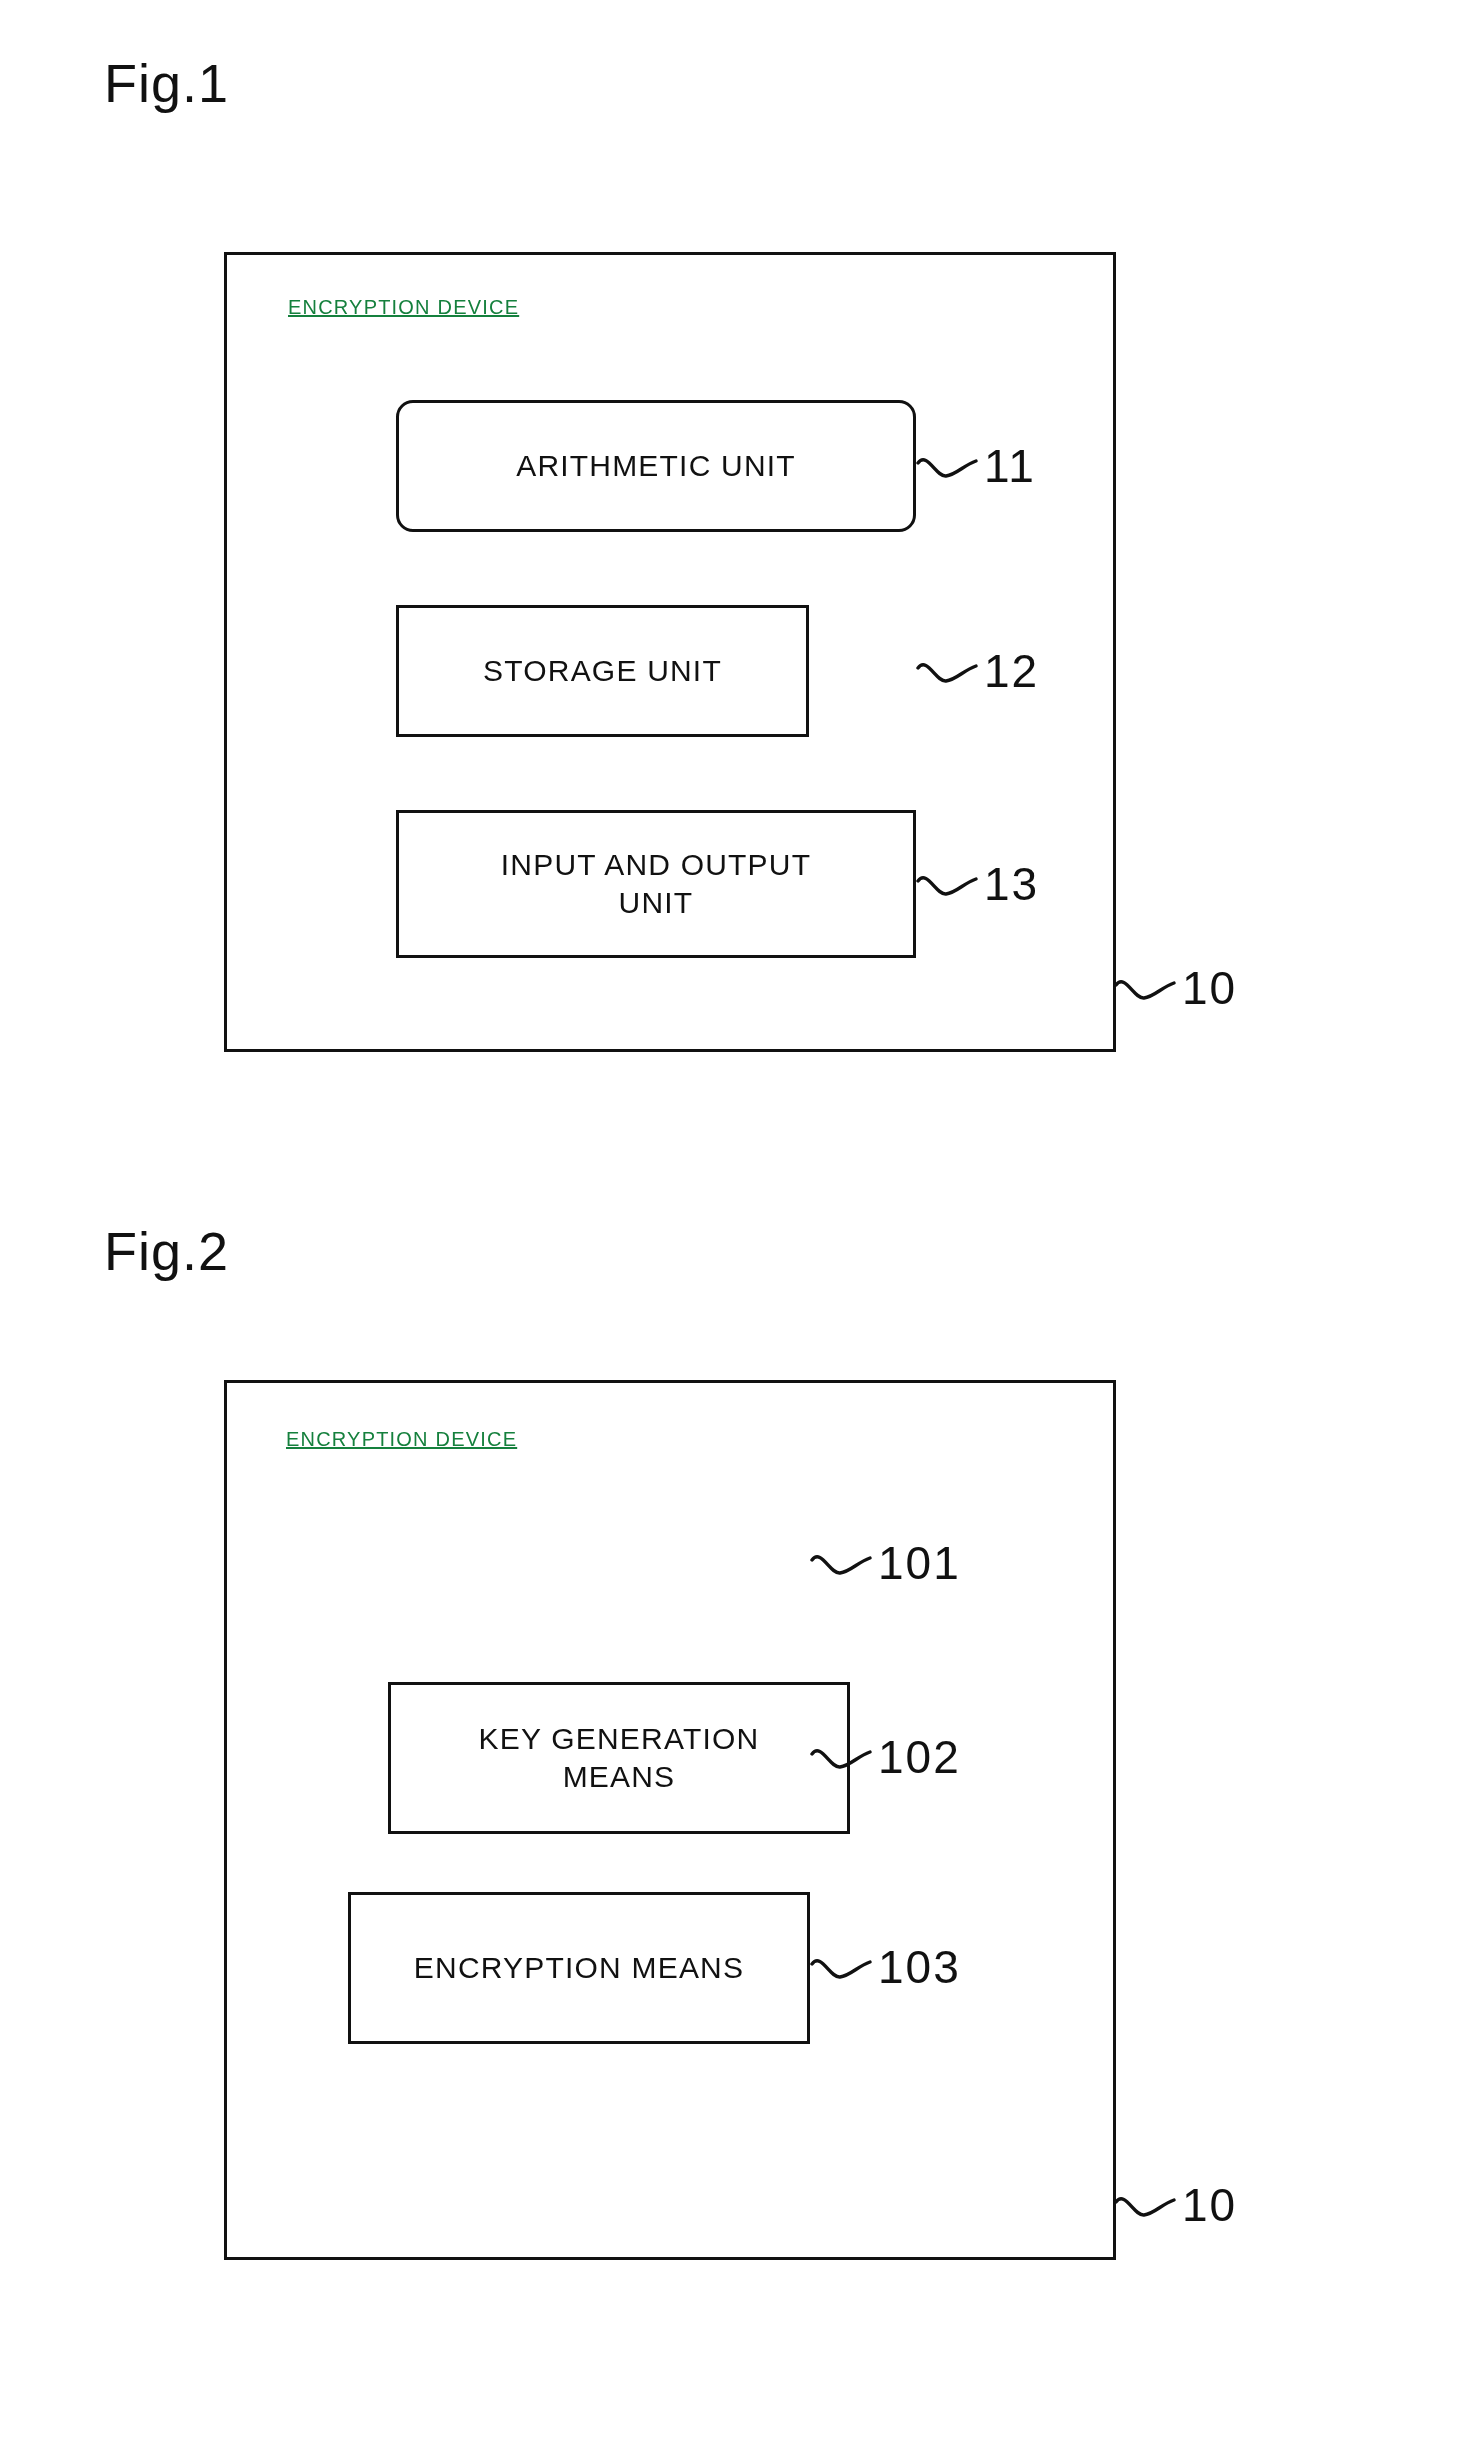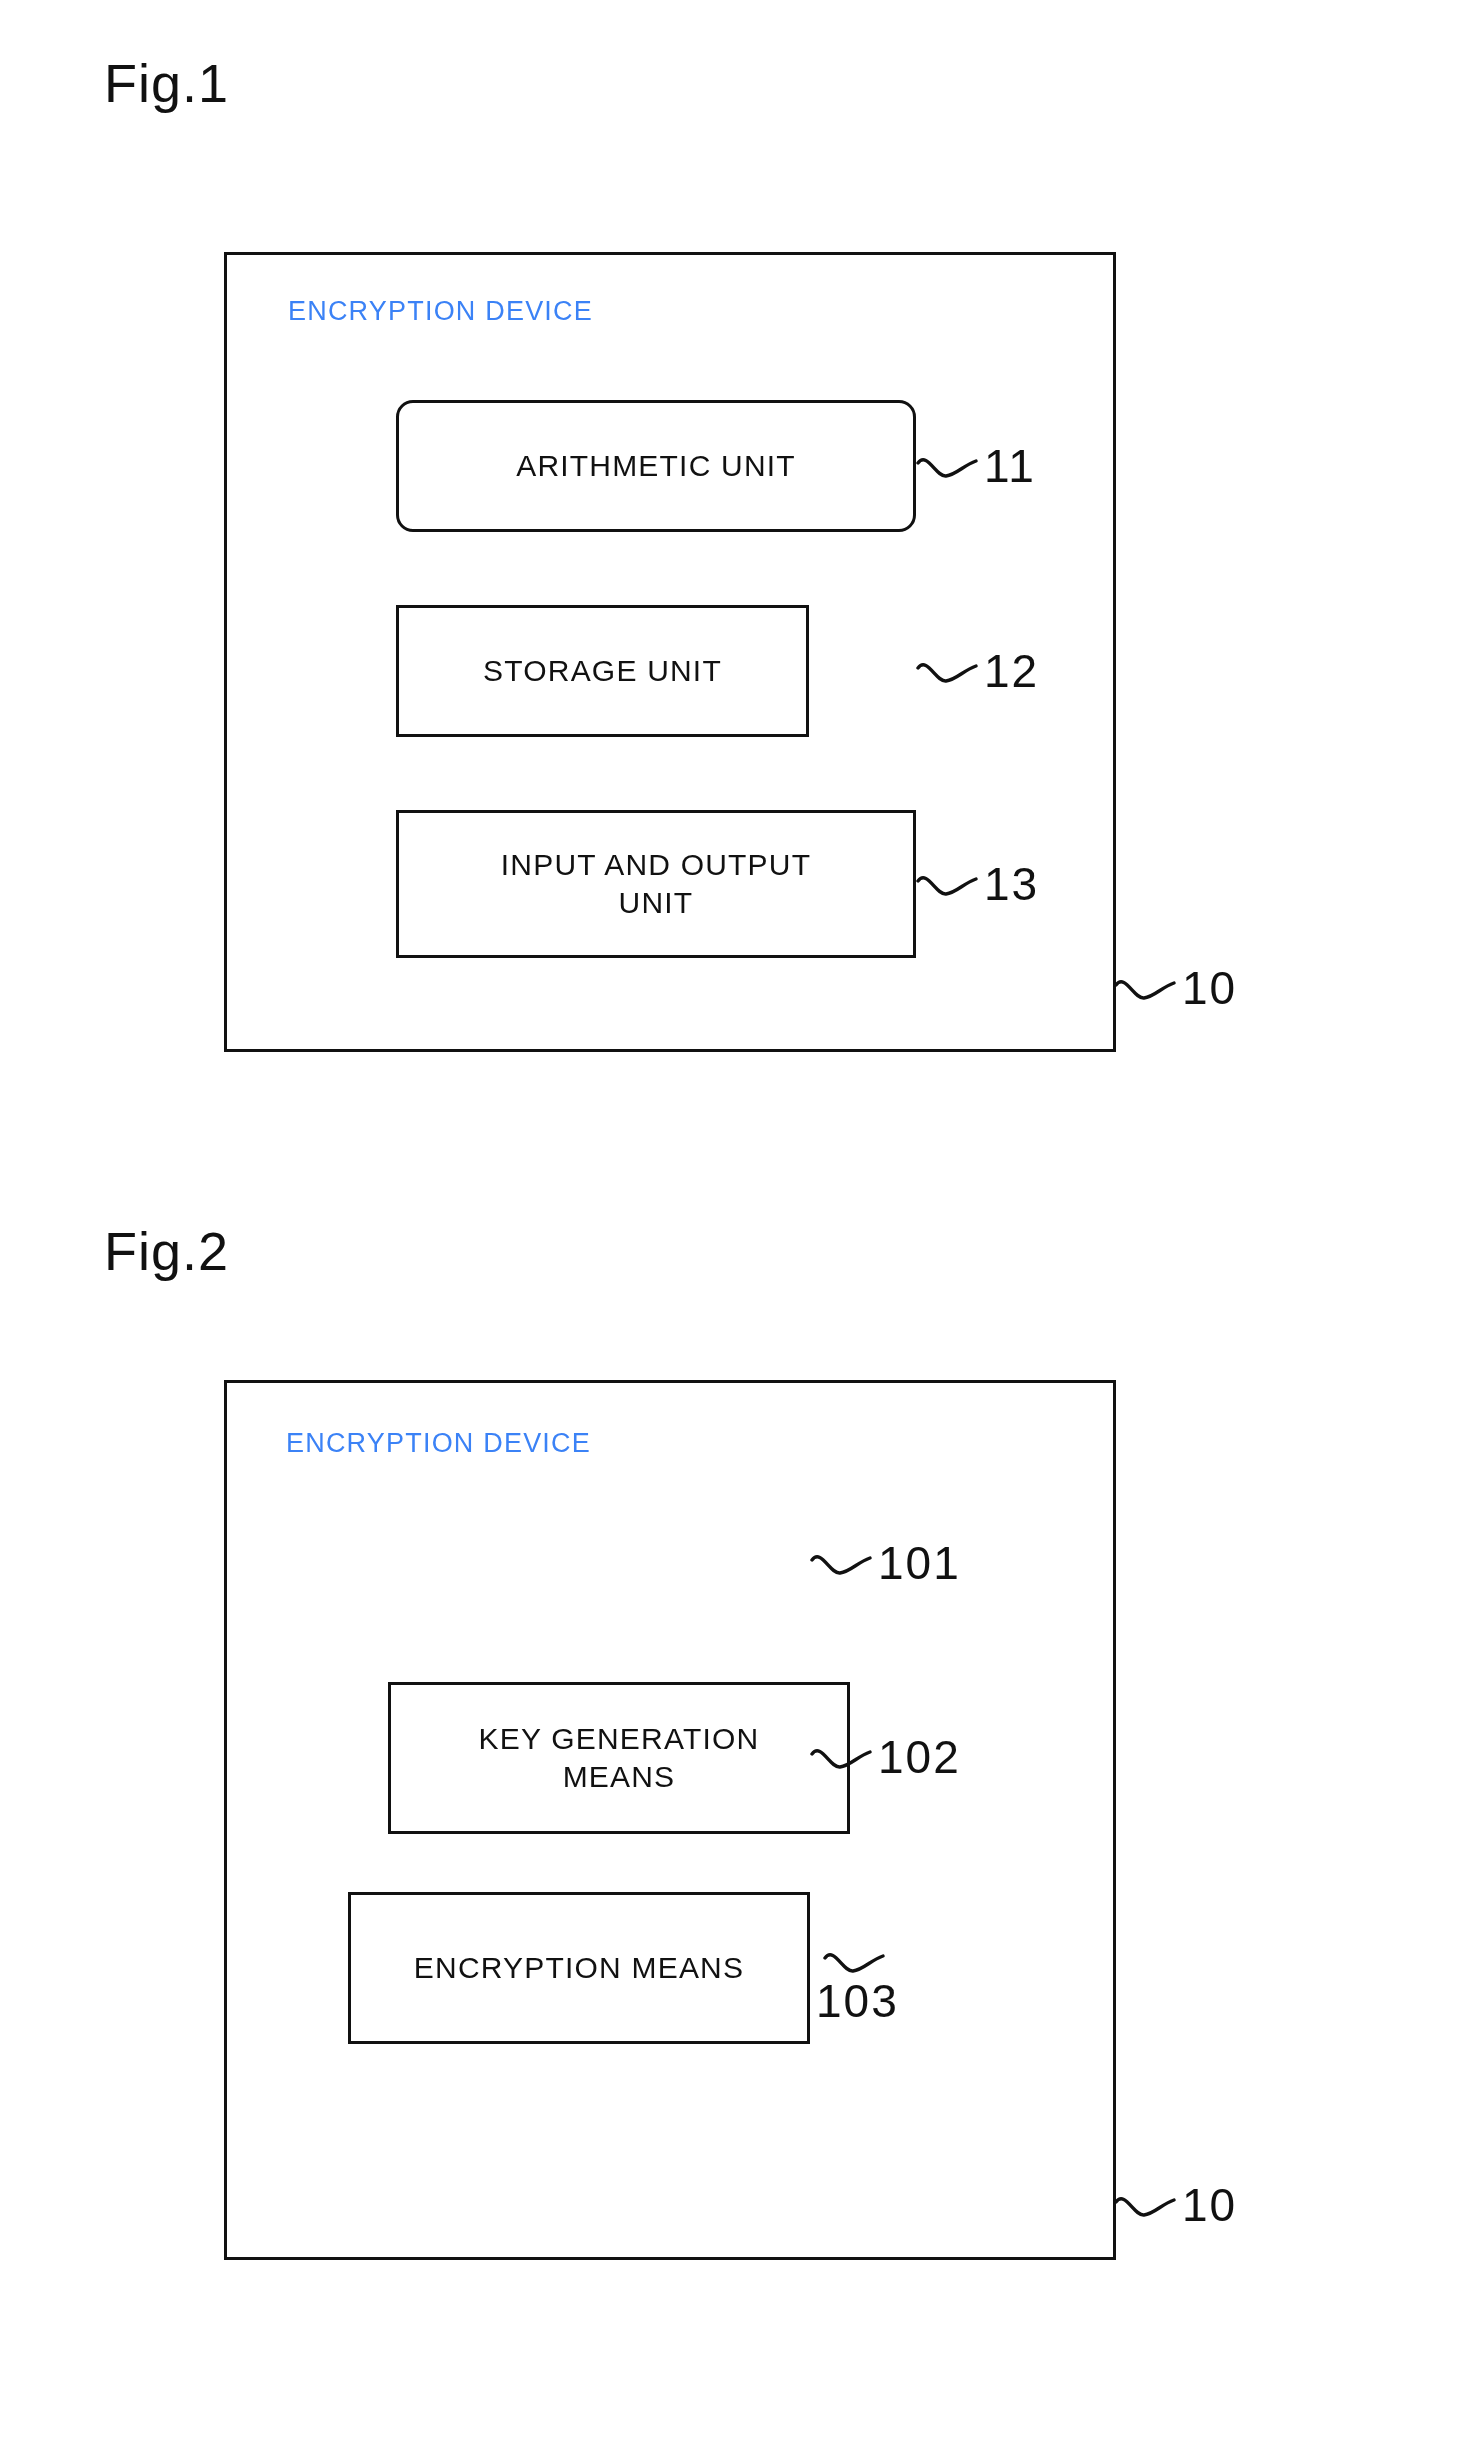--- a/index.html
+++ b/index.html
@@ -34,24 +34,25 @@
   
   .outer-box {
     position: absolute;
     border: 3px solid #111111;
     background: #ffffff;
     box-sizing: border-box;
   }
 
   .outer-title {
     position: absolute;
-    font-size: 27px;
+    font-size: 20px;
     letter-spacing: 1.2px;
-    color: #3b82f6;
+    color: #15803d;
     white-space: nowrap;
+    text-decoration: underline;
   }
 
   
   .inner-box {
     position: absolute;
     border: 3px solid #111111;
     background: #ffffff;
     box-sizing: border-box;
     display: flex;
     align-items: center;
@@ -163,21 +164,21 @@
   <div class="ref" style="left:810px; top:594px;">
     <svg class="tilde" viewBox="0 0 62 34" aria-hidden="true">
       <path d="M2 14 C 11 2, 20 28, 30 27 C 40 26, 48 16, 60 12" fill="none" stroke="#111111" stroke-width="3.4" stroke-linecap="round"></path>
     </svg>
     <span class="ref-num">102</span>
   </div>
 
   <div class="inner-box" style="left:348px; top:752px; width:462px; height:152px;align-items:center;">
     <span class="inner-label">ENCRYPTION MEANS</span>
   </div>
-  <div class="ref" style="left:810px; top:804px;flex-direction:column;">
+  <div class="ref" style="left:810px; top:804px;">
     <svg class="tilde" viewBox="0 0 62 34" aria-hidden="true">
       <path d="M2 14 C 11 2, 20 28, 30 27 C 40 26, 48 16, 60 12" fill="none" stroke="#111111" stroke-width="3.4" stroke-linecap="round"></path>
     </svg>
     <span class="ref-num">103</span>
   </div>
 
   <div class="ref" style="left:1114px; top:1042px;">
     <svg class="tilde" viewBox="0 0 62 34" aria-hidden="true">
       <path d="M2 14 C 11 2, 20 28, 30 27 C 40 26, 48 16, 60 12" fill="none" stroke="#111111" stroke-width="3.4" stroke-linecap="round"></path>
     </svg>

